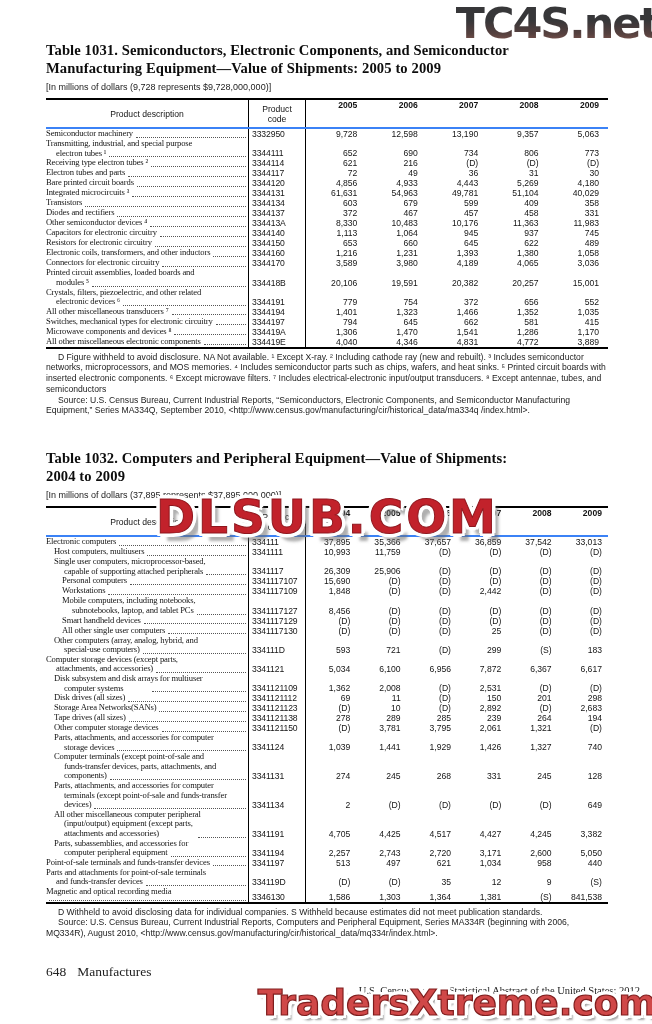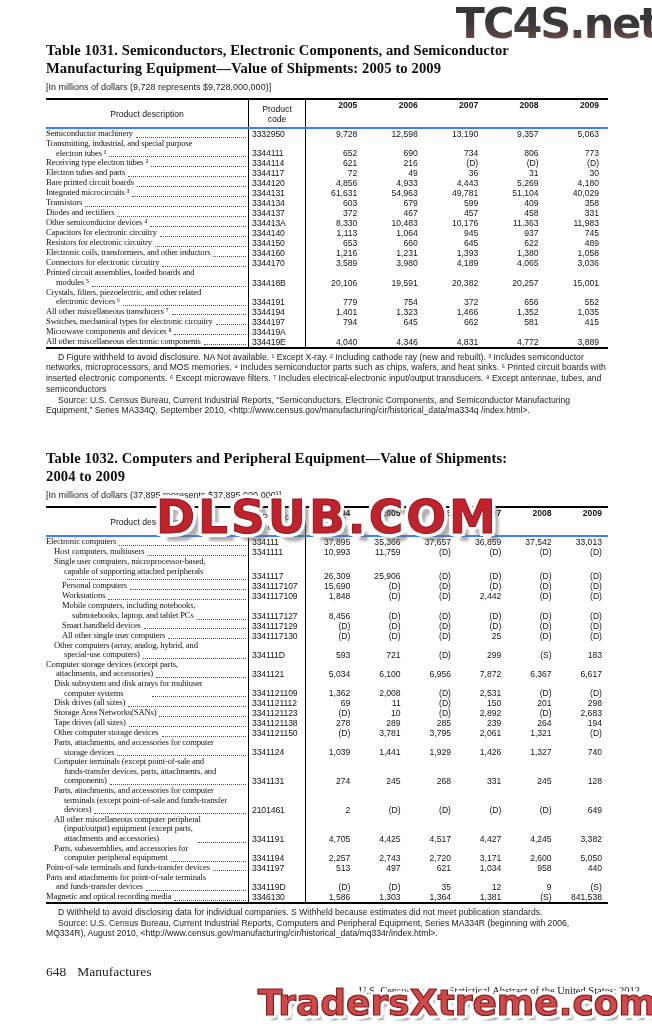--- a/index.html
+++ b/index.html
@@ -376,20 +376,27 @@
               </div>
             </div>
             <div class="trow">
               <div class="lbl">
                 <div class="lline" style="padding-left: 0px; text-align: center;">
                   <span>Microwave components and devices ⁸</span>
                   <span class="leader"></span>
                 </div>
               </div>
               <div class="codecell codecol">334419A</div>
+              <div class="vals">
+                <span>1,306</span>
+                <span>1,470</span>
+                <span>1,541</span>
+                <span>1,286</span>
+                <span>1,170</span>
+              </div>
             </div>
             <div class="trow">
               <div class="lbl">
                 <div class="lline" style="padding-left: 0px;">
                   <span>All other miscellaneous electronic components</span>
                   <span class="leader"></span>
                 </div>
               </div>
               <div class="codecell codecol">334419E</div>
               <div class="vals">
@@ -461,21 +468,21 @@
                 <span>(D)</span>
                 <span>(D)</span>
                 <span>(D)</span>
               </div>
             </div>
             <div class="trow">
               <div class="lbl">
                 <div class="lline" style="padding-left: 8px;">
                   <span>Single user computers, microprocessor-based,</span>
                 </div>
-                <div class="lline" style="padding-left: 18px; flex-direction: column;">
+                <div class="lline" style="padding-left: 18px;">
                   <span>capable of supporting attached peripherals</span>
                   <span class="leader"></span>
                 </div>
               </div>
               <div class="codecell codecol">3341117</div>
               <div class="vals">
                 <span>26,309</span>
                 <span>25,906</span>
                 <span>(D)</span>
                 <span>(D)</span>
@@ -748,21 +755,21 @@
                   <span>Parts, attachments, and accessories for computer</span>
                 </div>
                 <div class="lline" style="padding-left: 18px;">
                   <span>terminals (except point-of-sale and funds-transfer</span>
                 </div>
                 <div class="lline" style="padding-left: 18px;">
                   <span>devices)</span>
                   <span class="leader"></span>
                 </div>
               </div>
-              <div class="codecell codecol">2101461</div>
+              <div class="codecell codecol">3341134</div>
               <div class="vals">
                 <span>2</span>
                 <span>(D)</span>
                 <span>(D)</span>
                 <span>(D)</span>
                 <span>(D)</span>
                 <span>649</span>
               </div>
             </div>
             <div class="trow">
@@ -840,21 +847,21 @@
                 <span>(D)</span>
                 <span>(D)</span>
                 <span>35</span>
                 <span>12</span>
                 <span>9</span>
                 <span>(S)</span>
               </div>
             </div>
             <div class="trow">
               <div class="lbl">
-                <div class="lline" style="padding-left: 0px;">
+                <div class="lline" style="padding-left: 0px; flex-direction: column;">
                   <span>Magnetic and optical recording media</span>
                   <span class="leader"></span>
                 </div>
               </div>
               <div class="codecell codecol">3346130</div>
               <div class="vals">
                 <span>1,586</span>
                 <span>1,303</span>
                 <span>1,364</span>
                 <span>1,381</span>

